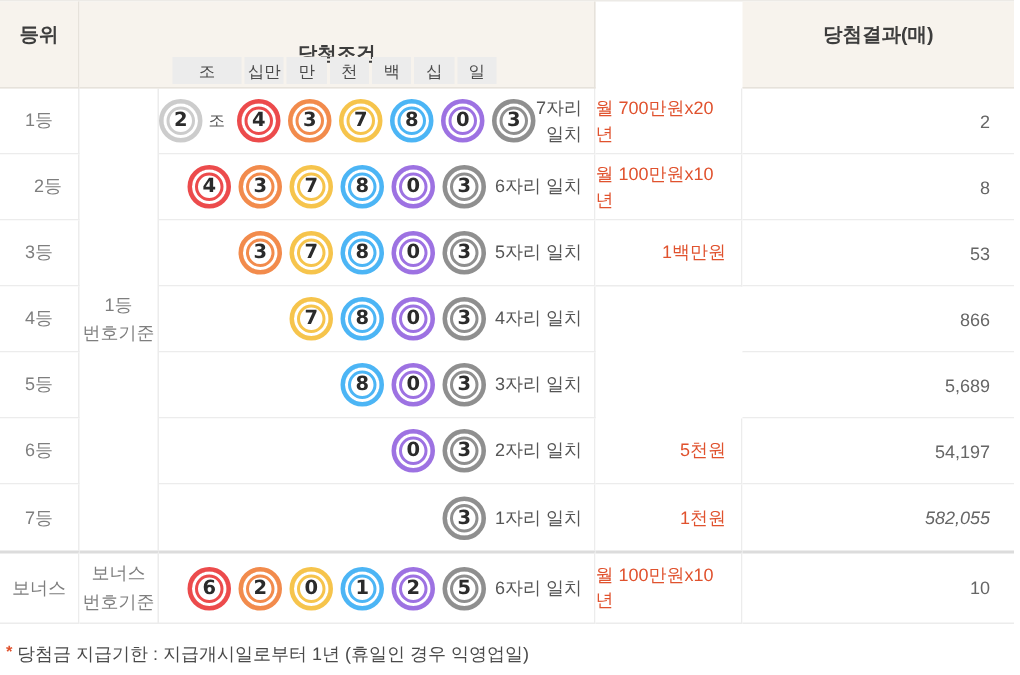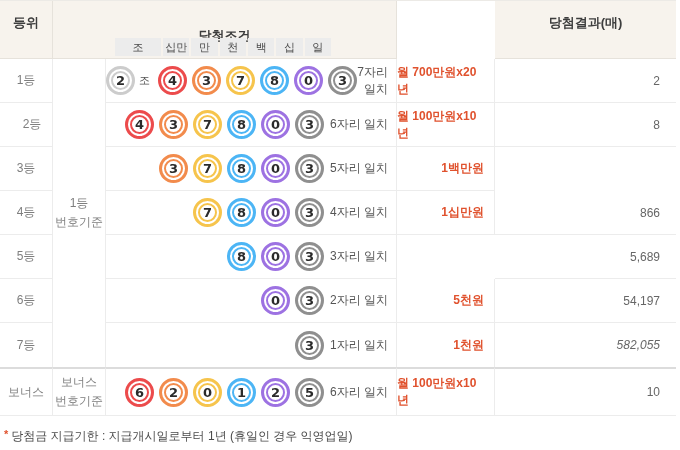--- a/index.html
+++ b/index.html
@@ -78,21 +78,21 @@
   .jo-wrap .ball { margin-left: 0; }
   .jo-suffix { font-size: 11px; color: #555; margin-left: 4px; }
   .match {
     width: 72px; text-align: right; padding-right: 8px;
     font-size: 12px; color: #555;
   }
 
   .prize {
     display: flex; align-items: center; justify-content: flex-end;
     padding-right: 10px;
-    font-size: 12px; font-weight: bold; color: var(--prize-color, #e0522e);
+    font-size: 12px; font-weight: normal; color: var(--prize-color, #e0522e);
   }
   .result {
     display: flex; align-items: center; justify-content: flex-end;
     padding-right: 16px;
     font-size: 12px; color: #666;
   }
 
   .footnote {
     margin: 12px 0 0 4px;
     font-size: 12px; color: #4a4a4a;
@@ -165,31 +165,31 @@
         <div class="balls">
           <span class="ball" style="border-color: rgb(242, 139, 76); box-shadow: rgb(255, 255, 255) 0px 0px 0px 2px inset, rgb(242, 139, 76) 0px 0px 0px 4px inset;">3</span>
           <span class="ball" style="border-color: rgb(246, 196, 76); box-shadow: rgb(255, 255, 255) 0px 0px 0px 2px inset, rgb(246, 196, 76) 0px 0px 0px 4px inset;">7</span>
           <span class="ball" style="border-color: rgb(76, 181, 245); box-shadow: rgb(255, 255, 255) 0px 0px 0px 2px inset, rgb(76, 181, 245) 0px 0px 0px 4px inset;">8</span>
           <span class="ball" style="border-color: rgb(157, 114, 226); box-shadow: rgb(255, 255, 255) 0px 0px 0px 2px inset, rgb(157, 114, 226) 0px 0px 0px 4px inset;">0</span>
           <span class="ball" style="border-color: rgb(143, 143, 143); box-shadow: rgb(255, 255, 255) 0px 0px 0px 2px inset, rgb(143, 143, 143) 0px 0px 0px 4px inset;">3</span>
         </div>
         <div class="match">5자리 일치</div>
       </div>
       <div class="cell prize vr" style="grid-area: 4 / 4;">1백만원</div>
+      <div class="cell result" style="grid-area: 4 / 5;">53</div>
       <div class="cell rank vr" style="grid-area: 5 / 1;">4등</div>
       <div class="cell cond vr" style="grid-area: 5 / 3;">
         <div class="balls">
           <span class="ball" style="border-color: rgb(246, 196, 76); box-shadow: rgb(255, 255, 255) 0px 0px 0px 2px inset, rgb(246, 196, 76) 0px 0px 0px 4px inset;">7</span>
           <span class="ball" style="border-color: rgb(76, 181, 245); box-shadow: rgb(255, 255, 255) 0px 0px 0px 2px inset, rgb(76, 181, 245) 0px 0px 0px 4px inset;">8</span>
           <span class="ball" style="border-color: rgb(157, 114, 226); box-shadow: rgb(255, 255, 255) 0px 0px 0px 2px inset, rgb(157, 114, 226) 0px 0px 0px 4px inset;">0</span>
           <span class="ball" style="border-color: rgb(143, 143, 143); box-shadow: rgb(255, 255, 255) 0px 0px 0px 2px inset, rgb(143, 143, 143) 0px 0px 0px 4px inset;">3</span>
         </div>
         <div class="match">4자리 일치</div>
       </div>
-      <div class="cell prize vr" style="grid-area: 5 / 4;">1십만원</div>
       <div class="cell result" style="grid-area: 5 / 5;">866</div>
       <div class="cell rank vr" style="grid-area: 6 / 1;">5등</div>
       <div class="cell cond vr" style="grid-area: 6 / 3;">
         <div class="balls">
           <span class="ball" style="border-color: rgb(76, 181, 245); box-shadow: rgb(255, 255, 255) 0px 0px 0px 2px inset, rgb(76, 181, 245) 0px 0px 0px 4px inset;">8</span>
           <span class="ball" style="border-color: rgb(157, 114, 226); box-shadow: rgb(255, 255, 255) 0px 0px 0px 2px inset, rgb(157, 114, 226) 0px 0px 0px 4px inset;">0</span>
           <span class="ball" style="border-color: rgb(143, 143, 143); box-shadow: rgb(255, 255, 255) 0px 0px 0px 2px inset, rgb(143, 143, 143) 0px 0px 0px 4px inset;">3</span>
         </div>
         <div class="match">3자리 일치</div>
       </div>

